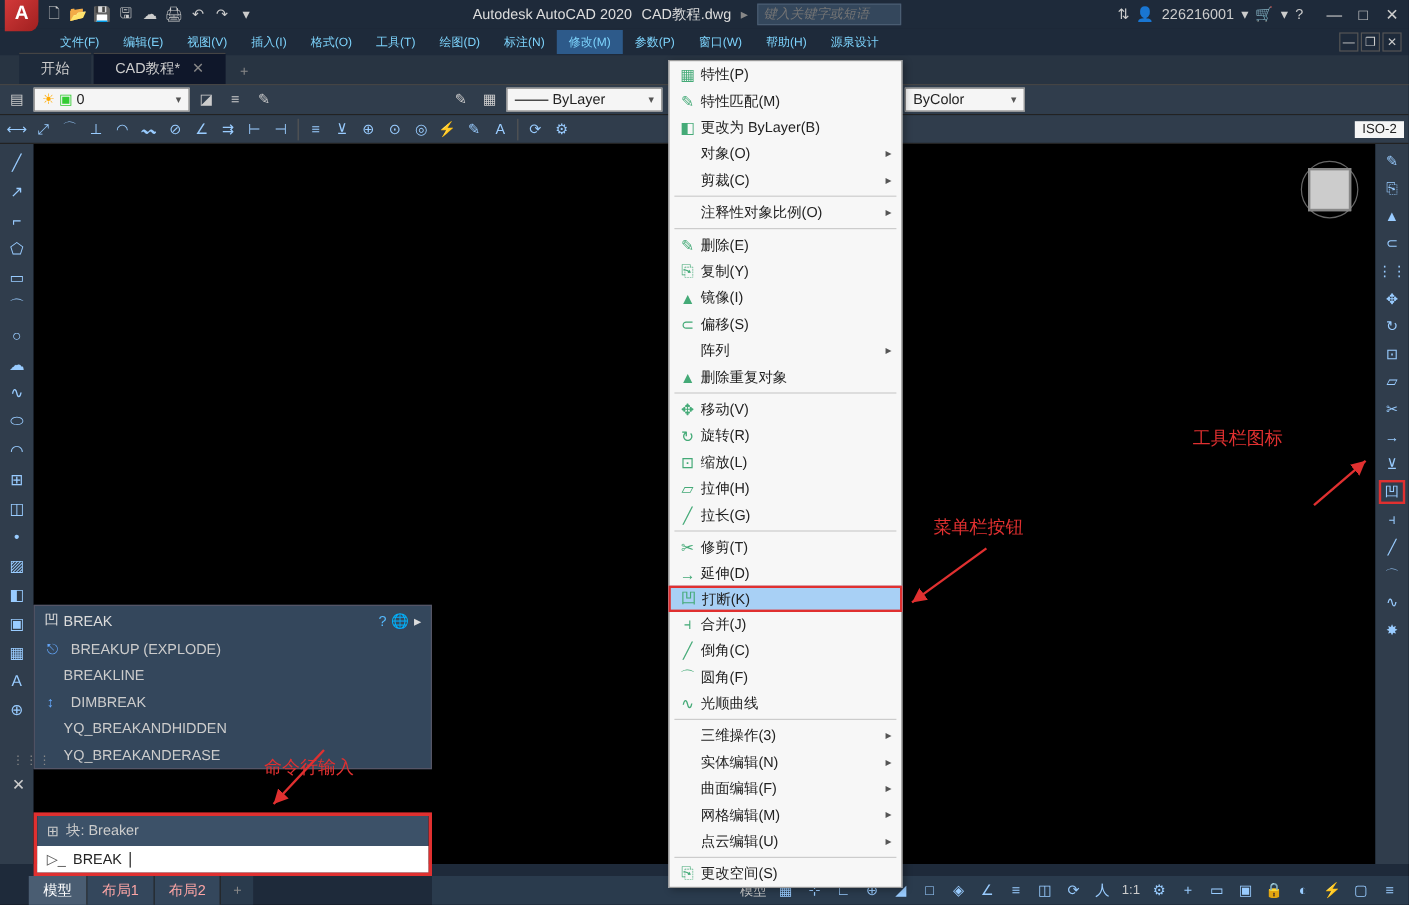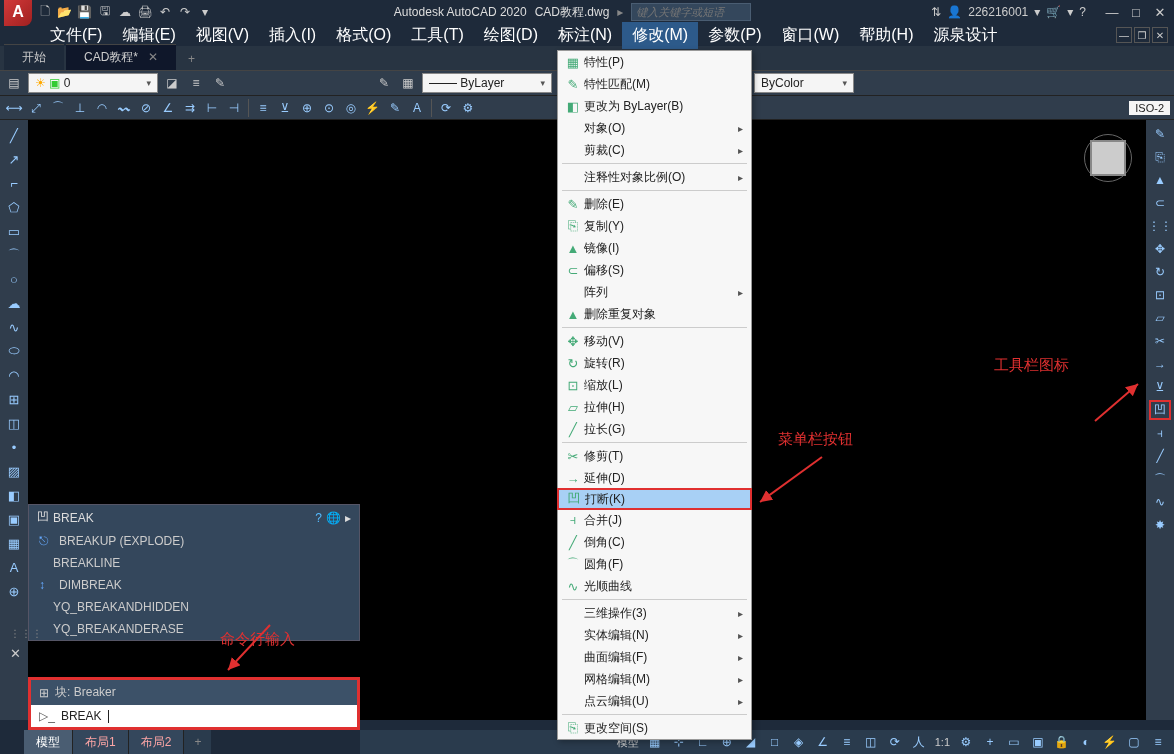--- a/index.html
+++ b/index.html
@@ -7,25 +7,25 @@
 .title-bar { height: 24px; background: #1e2a3a; display: flex; align-items: center; padding: 0 4px; }
 .logo { width: 28px; height: 28px; background: linear-gradient(135deg,#d43a3a,#a02020); color:#fff; display:flex; align-items:center; justify-content:center; font-size:16px; font-weight:bold; margin-right:4px; border-top-left-radius:0; border-bottom-right-radius:8px;}
 .qat { display: flex; gap: 2px; align-items: center; }
 .qat .ico { width: 18px; height: 18px; display:flex; align-items:center; justify-content:center; color:#ccc; font-size:12px; cursor:pointer;}
 .title-center { flex:1; text-align:center; color:#ddd; font-size:12px; display:flex; justify-content:center; gap:8px; align-items:center;}
 .search-box { background:#34475c; border:1px solid #4a5d72; height:18px; width:120px; color:#888; padding:0 4px; font-size:11px; font-style:italic;}
 .title-right { display:flex; gap:6px; align-items:center; color:#ccc; }
 .win-btns { display:flex; gap:4px; margin-left:10px;}
 .win-btns span{width:20px;text-align:center;cursor:pointer; font-size:13px;}
 .menu-bar { height:22px; background:#1e2a3a; display:flex; padding-left:40px; align-items:center;}
-.menu-bar .mitem { padding:3px 10px; color:#ffffff; cursor:pointer; font-size:16px;}
+.menu-bar .mitem { padding:3px 10px; color:#7dd3fc; cursor:pointer; font-size:10px;}
 .menu-bar .mitem.active { background:#2d5a8a;}
 .doc-win-btns { margin-left:auto; display:flex; gap:2px; padding-right:6px;}
 .doc-win-btns span{width:16px;height:16px;border:1px solid #555;display:flex;align-items:center;justify-content:center;font-size:10px;cursor:pointer;}
-.file-tabs { height:24px; background:#283442; display:flex; align-items:flex-end; padding-left:4px;}
+.file-tabs { height:24px; background:#283442; display:flex; align-items:flex-end; padding-left:16px;}
 .file-tabs .tab { padding:4px 18px; background:#1e2a3a; color:#ccc; margin-right:2px; border-top:1px solid #444; cursor:pointer; position:relative;}
 .file-tabs .tab.active { background:#0f172a;}
 .file-tabs .tab .close{margin-left:10px;color:#888;}
 .file-tabs .plus { padding:4px 10px; color:#888; cursor:pointer;}
 .prop-bar { height:26px; background:#303d4c; display:flex; align-items:center; padding:0 4px; gap:4px; border-top:1px solid #444; border-bottom:1px solid #222;}
 .prop-bar .ico { width:20px; height:20px; display:flex; align-items:center; justify-content:center; cursor:pointer; color:#ccc;}
 .prop-bar .dropdown { background:#f5f5f5; color:#222; height:20px; padding:0 6px; display:flex; align-items:center; cursor:pointer; border:1px solid #888;}
 .prop-bar .dropdown.wide{width:130px;}
 .prop-bar .dropdown.med{width:100px;}
 .prop-bar .dropdown .arr{margin-left:auto;font-size:9px;color:#555;}

